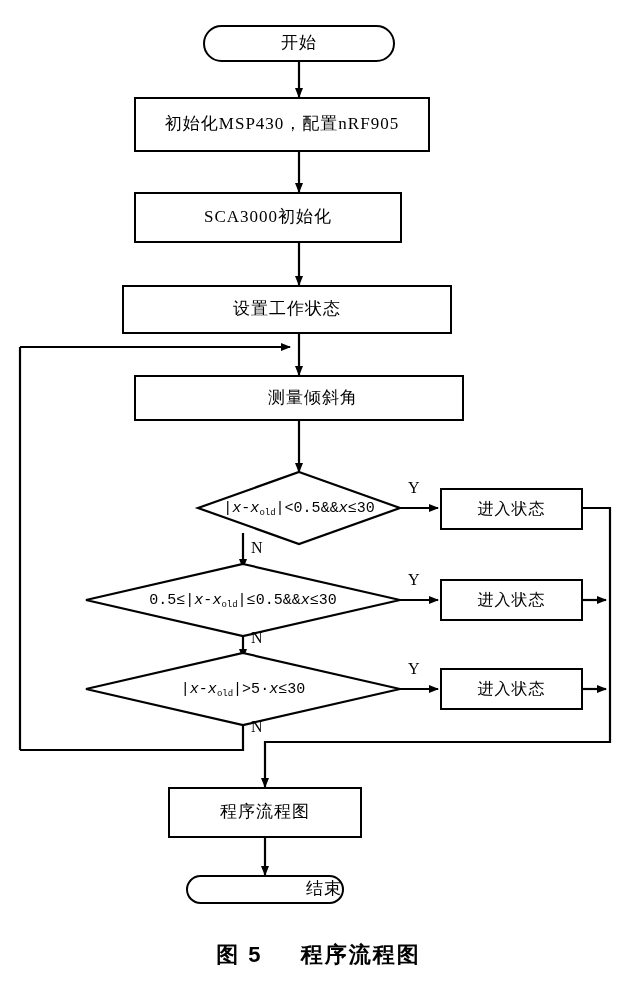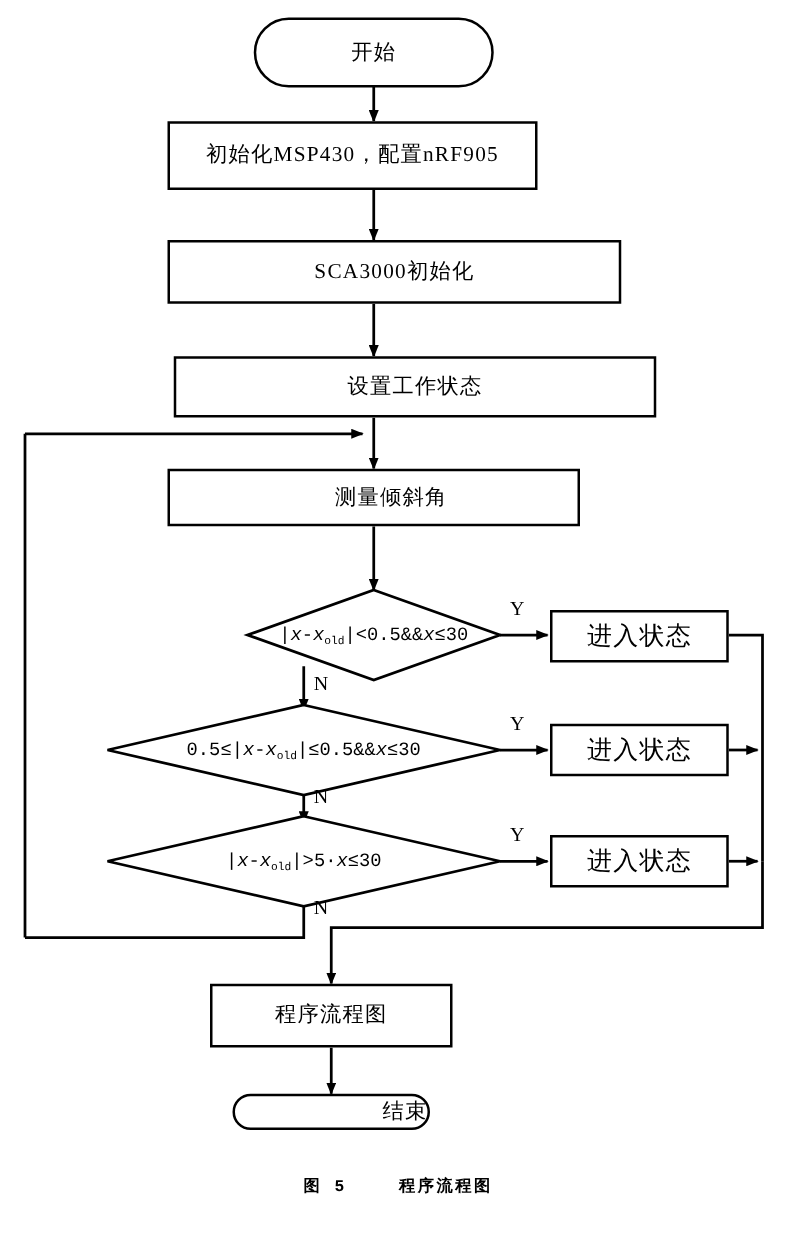--- a/index.html
+++ b/index.html
@@ -20,21 +20,21 @@
     display:flex;
     align-items:center;
     justify-content:center;
     text-align:center;
     line-height:1.1;
     z-index:3;
   }
   .proc{border-radius:0;}
   .term{border-radius:30px;}
   .node .txt{font-size:17px;letter-spacing:1px;white-space:nowrap;}
-  .node.small .txt{font-size:20px;}
+  .node.small .txt{font-size:16px;}
 
   
   .dmlabel{
     position:absolute;
     display:flex;align-items:center;justify-content:center;
     font-size:15px;
     white-space:nowrap;
     z-index:4;
     pointer-events:none;
   }
@@ -47,24 +47,24 @@
     font-size:16px;
     font-family:"Liberation Serif","DejaVu Serif",serif;
     z-index:4;
   }
 
   .caption{
     position:absolute;
     left:0;right:0;
     top:940px;
     text-align:center;
-    font-size:13px;
+    font-size:22px;
     font-weight:bold;
     letter-spacing:2px;
-    font-family:Liberation Mono, monospace;
+    font-family:Liberation Sans, sans-serif;
   }
 </style>
 </head>
 <body>
 
 <svg id="chart" viewBox="0 0 637 994" xmlns="http://www.w3.org/2000/svg">
   <defs>
     <marker id="arrow" markerWidth="10" markerHeight="8" refX="9" refY="4" orient="auto" markerUnits="userSpaceOnUse">
       <path d="M0,0 L10,4 L0,8 z" fill="#000"></path>
     </marker>
@@ -108,33 +108,33 @@
     <path d="M610,689 L610,742 L265,742 L265,787" marker-end="url(#arrow)"></path>
 
     <line x1="265" y1="838" x2="265" y2="875" marker-end="url(#arrow)"></line>
 
     <polygon points="299,472 400,508 299,544 198,508" fill="#fff"></polygon>
     <polygon points="243,564 400,600 243,636 86,600" fill="#fff"></polygon>
     <polygon points="243,653 400,689 243,725 86,689" fill="#fff"></polygon>
   </g>
 </svg>
 
-<div class="node term" style="left:203px;top:14px;width:192px;height:56px;">
+<div class="node term" style="left:203px;top:25px;width:192px;height:37px;">
   <span class="txt">开始</span>
 </div>
 
 <div class="node proc" style="left:134px;top:97px;width:296px;height:55px;">
   <span class="txt">初始化MSP430，配置nRF905</span>
 </div>
 
-<div class="node proc" style="left:134px;top:192px;width:363px;height:51px;text-align:right;">
+<div class="node proc" style="left:134px;top:192px;width:268px;height:51px;text-align:right;">
   <span class="txt">SCA3000初始化</span>
 </div>
 
-<div class="node proc" style="left:139px;top:285px;width:386px;height:49px;">
+<div class="node proc" style="left:122px;top:285px;width:330px;height:49px;">
   <span class="txt">设置工作状态</span>
 </div>
 
 <div class="node proc" style="left:134px;top:375px;width:330px;height:46px;padding-left:28px;">
   <span class="txt">测量倾斜角</span>
 </div>
 
 <div class="node proc small" style="left:440px;top:488px;width:143px;height:42px;">
   <span class="txt">进入状态</span>
 </div>

